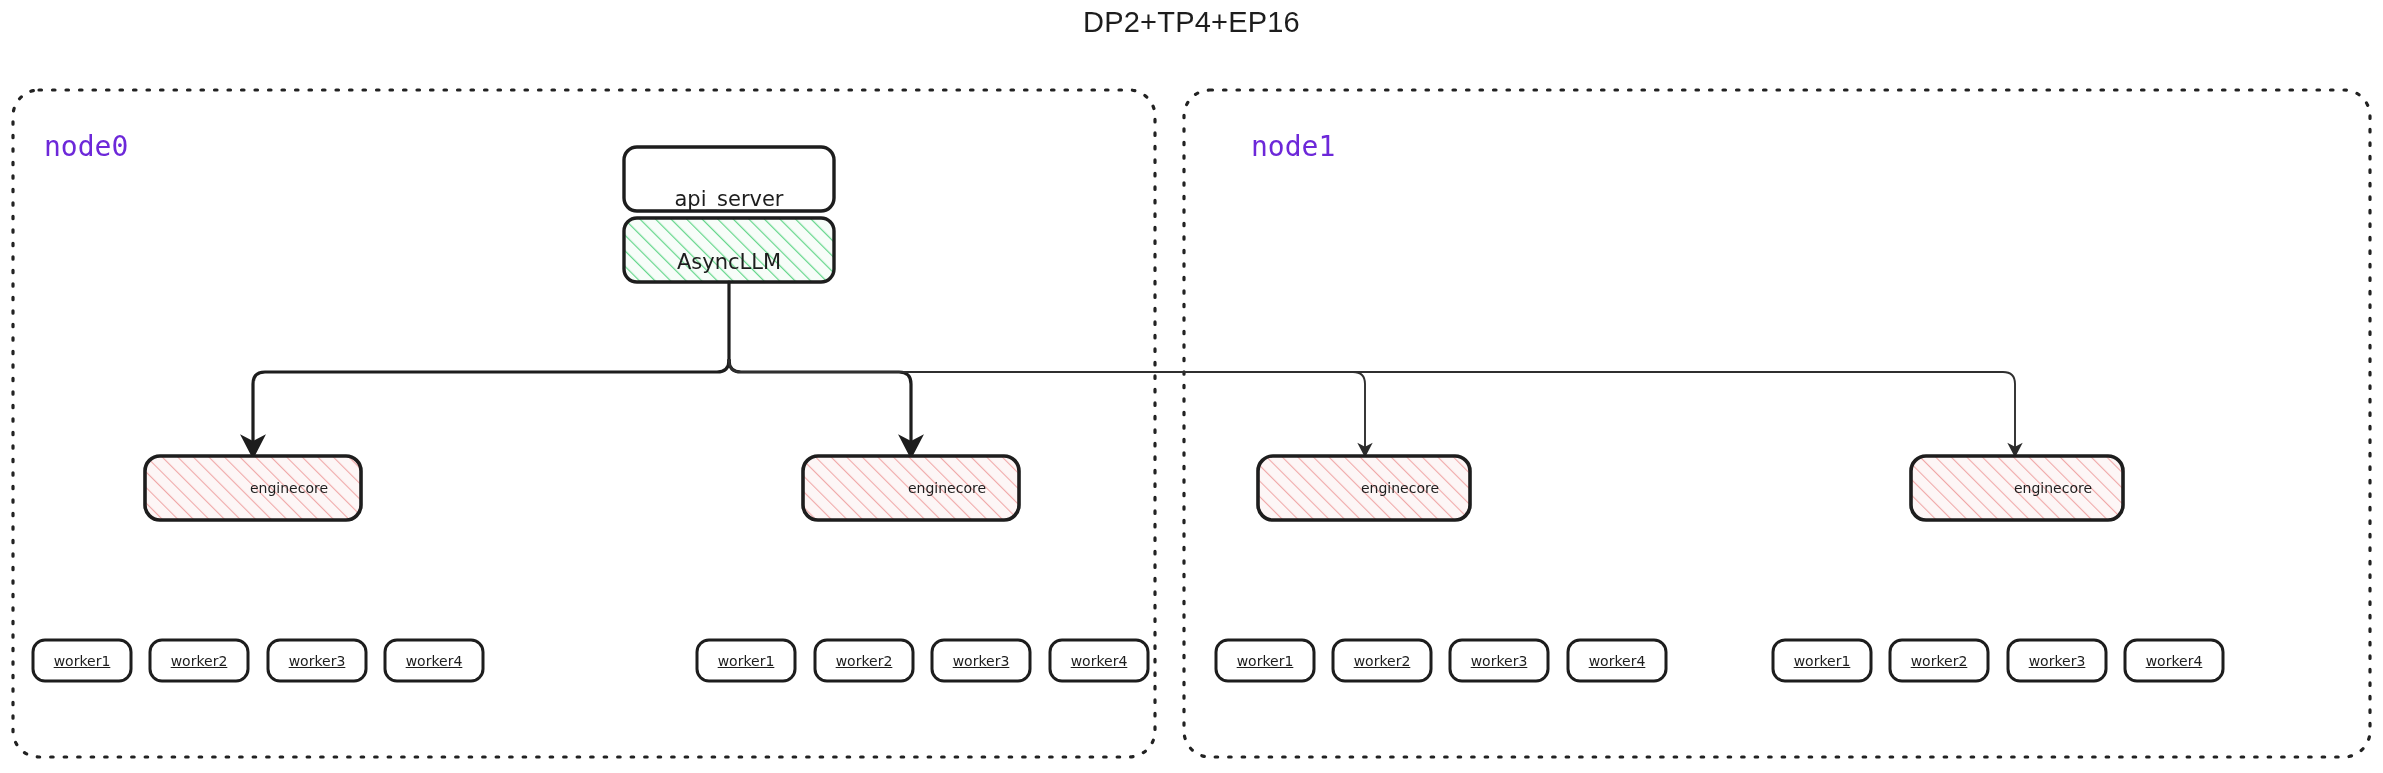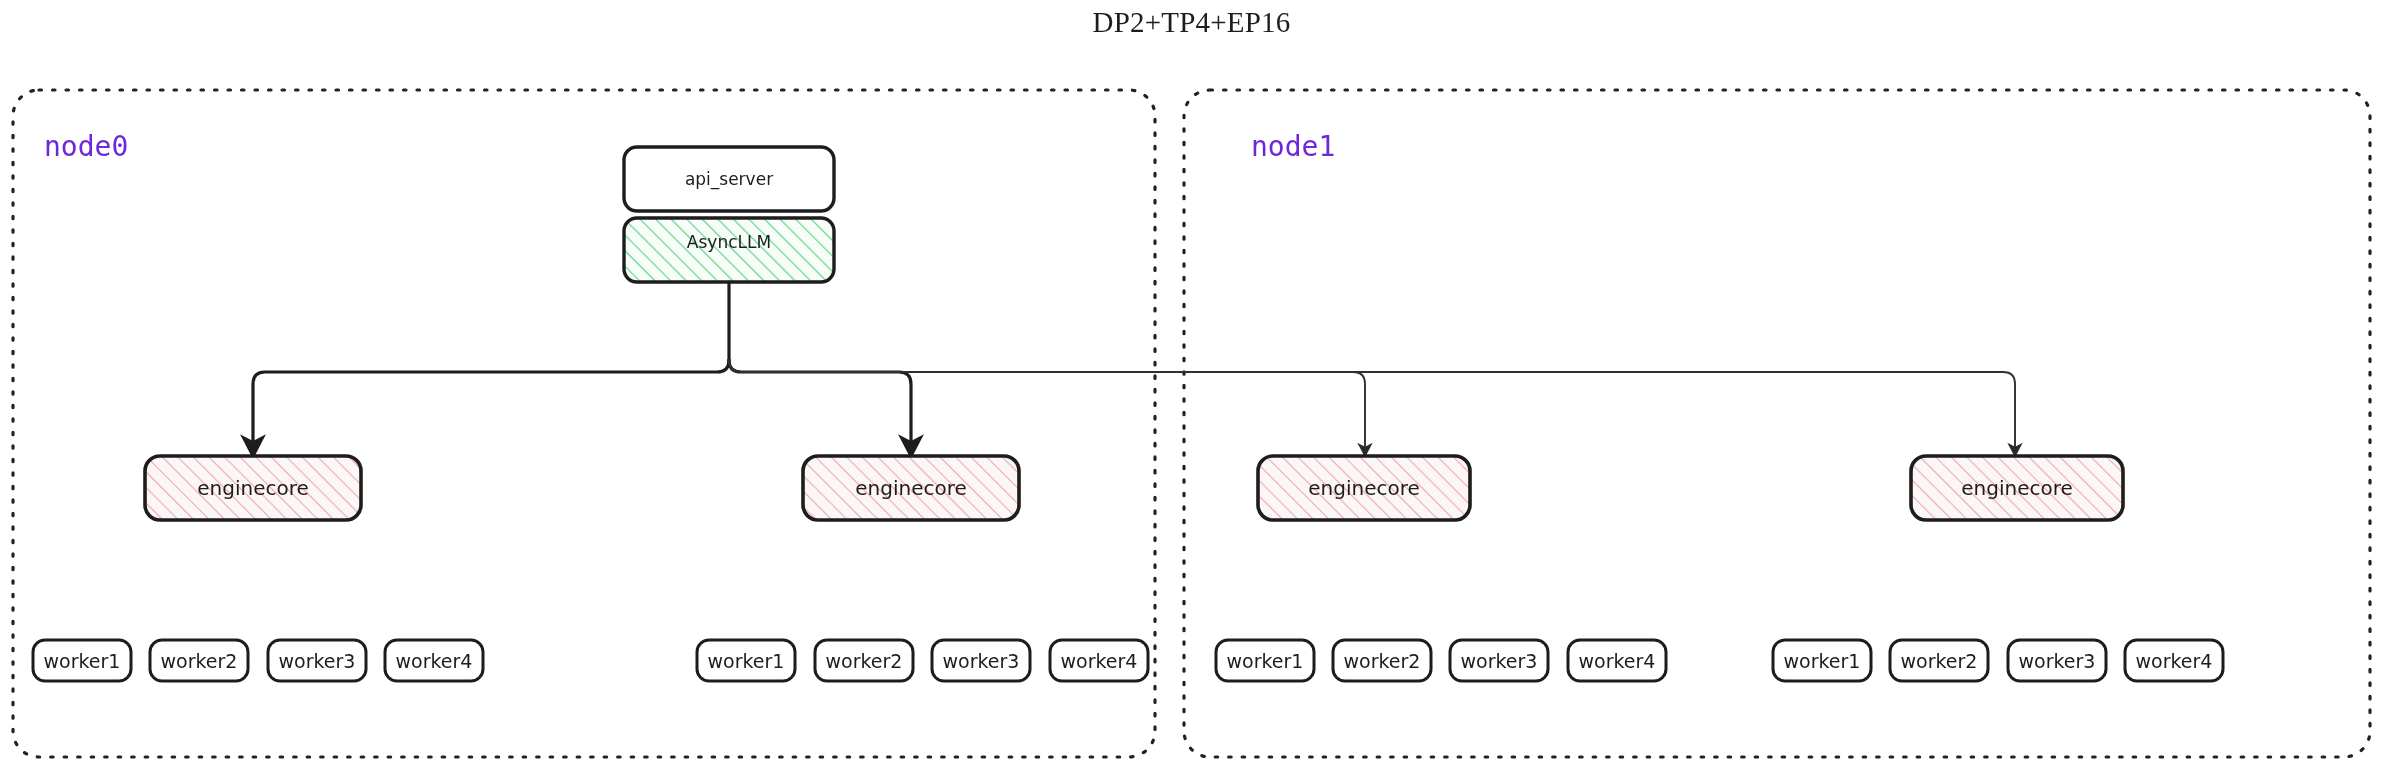--- a/index.html
+++ b/index.html
@@ -23,44 +23,44 @@
     left: 0;
     width: 2383px;
     height: 773px;
   }
   .diagram-title {
     position: absolute;
     top: 6px;
     left: 0;
     width: 2383px;
     text-align: center;
-    font-family: Liberation Serif, serif;
+    font-family: Liberation Sans, sans-serif;
     font-size: 29px;
     color: #1d1d1d;
     letter-spacing: 0.2px;
   }
   .node-label {
     position: absolute;
     font-family: "DejaVu Sans Mono", monospace;
     font-size: 28px;
     color: #6d28d9;
   }
   .box-label {
     position: absolute;
     display: flex;
     align-items: center;
     justify-content: center;
     font-family: "DejaVu Sans", sans-serif;
     color: #1d1d1d;
     pointer-events: none;
     white-space: nowrap;
   }
-  .lbl-top { font-size: 17px; }
-  .lbl-engine { font-size: 20px; }
-  .lbl-worker { font-size: 19px; }
+  .lbl-top { font-size: 21px; margin-top: 20px; }
+  .lbl-engine { font-size: 14px; padding-left: 36px; }
+  .lbl-worker { font-size: 14px; text-decoration: underline; }
 </style>
 </head>
 <body>
 
 <div id="canvas">
 
   <div class="diagram-title">DP2+TP4+EP16</div>
 
   <svg id="diagram-svg" viewBox="0 0 2383 773" xmlns="http://www.w3.org/2000/svg">
     <defs>

